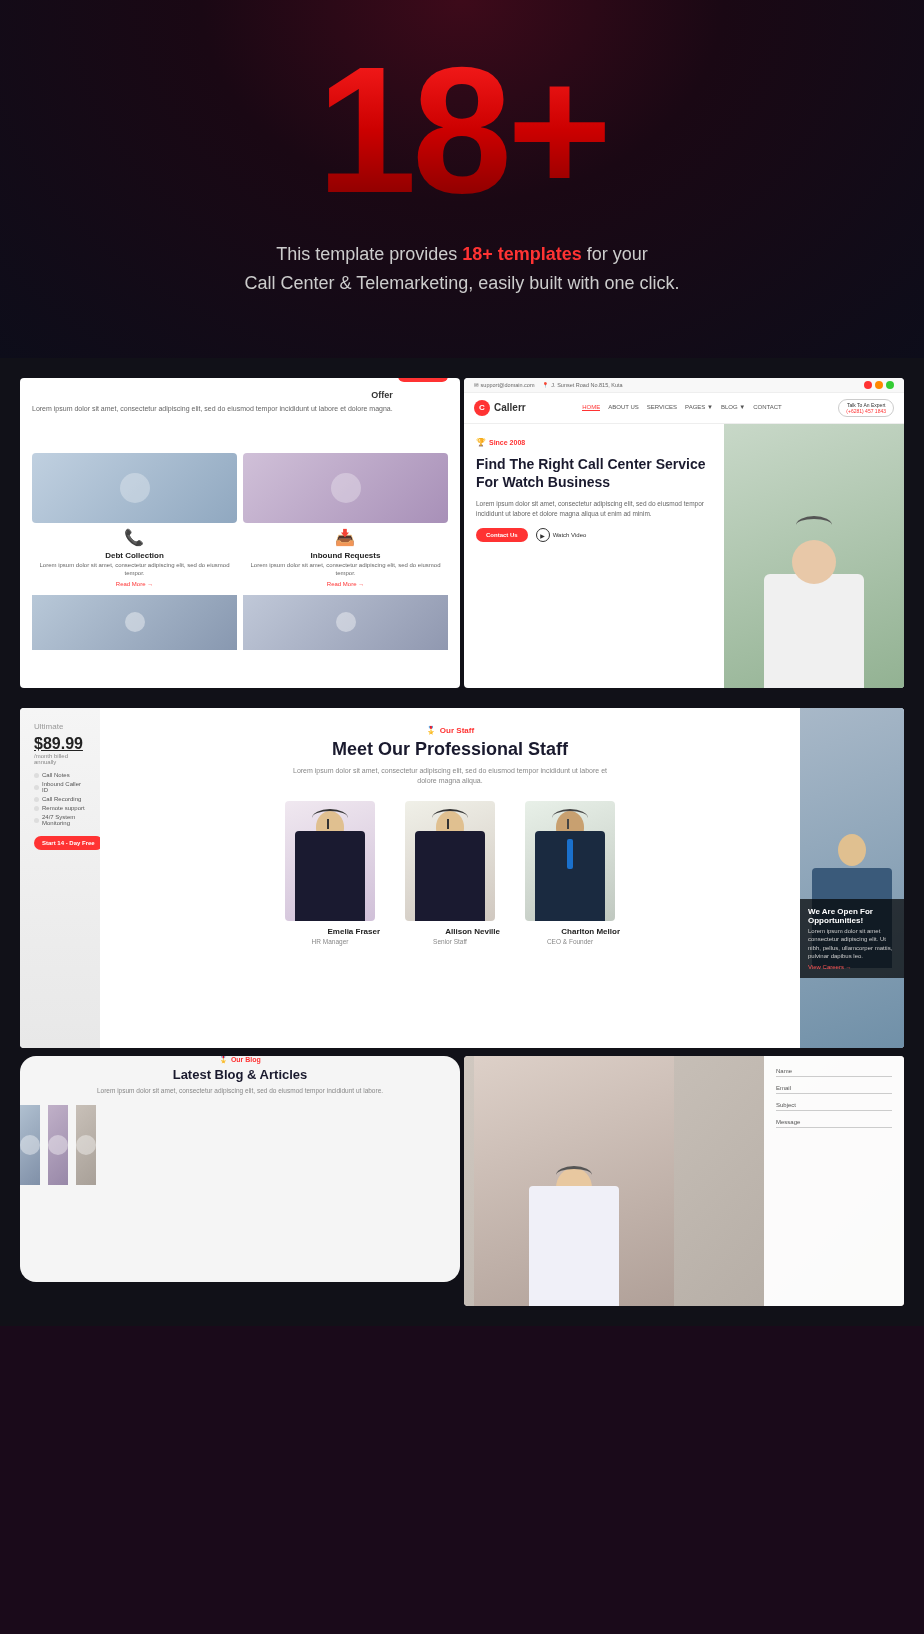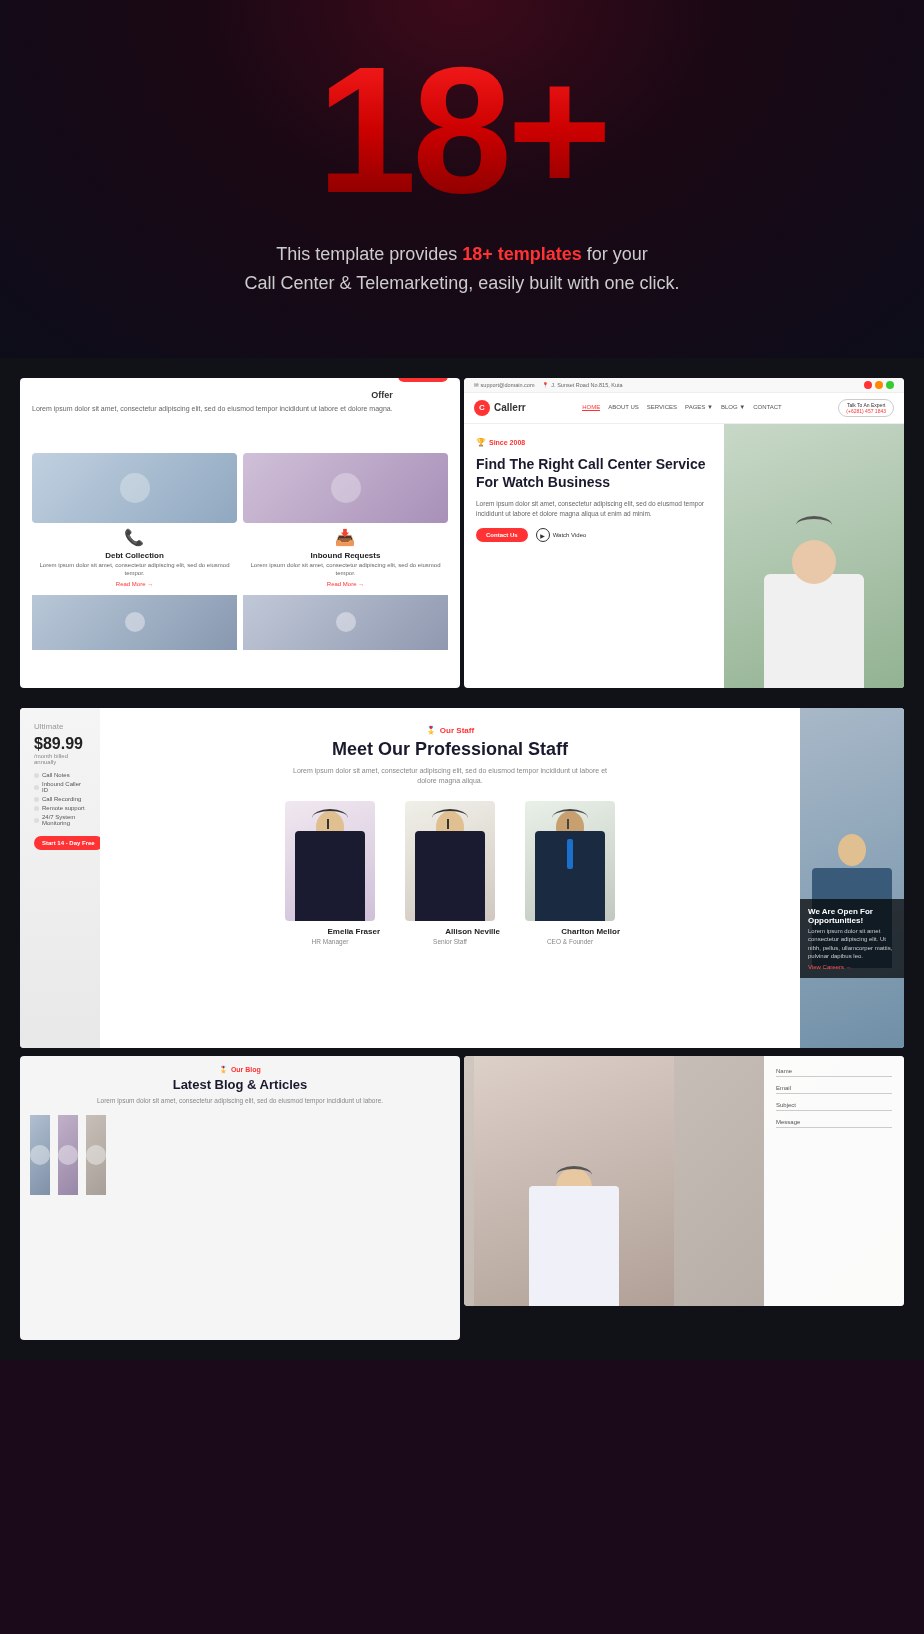--- a/index.html
+++ b/index.html
@@ -302,20 +302,21 @@
     .plan-label {
       font-size: 8px;
       color: #999;
       margin-bottom: 2px;
     }
     .plan-price {
       font-size: 16px;
       font-weight: 900;
       color: #222;
       margin-top: 4px;
+      text-decoration: underline;
     }
     .plan-period {
       font-size: 6px;
       color: #888;
     }
     .plan-features {
       margin-top: 6px;
       list-style: none;
     }
     .plan-features li {
@@ -455,24 +456,24 @@
     .bottom-cards {
       display: grid;
       grid-template-columns: 1fr 1fr;
       gap: 4px;
       background: #111118;
       padding: 4px 20px 20px;
     }
 
     .card-blog {
       background: #f5f5f5;
-      border-radius: 4px;
+      border-radius: 16px;
       overflow: hidden;
-      height: 284px;
-      padding: 10px;
+      height: 226px;
+      padding: 0;
     }
     .blog-label {
       font-size: 7px;
       color: #ff3333;
       font-weight: 600;
       text-align: center;
       margin-bottom: 3px;
       display: flex;
       align-items: center;
       justify-content: center;

